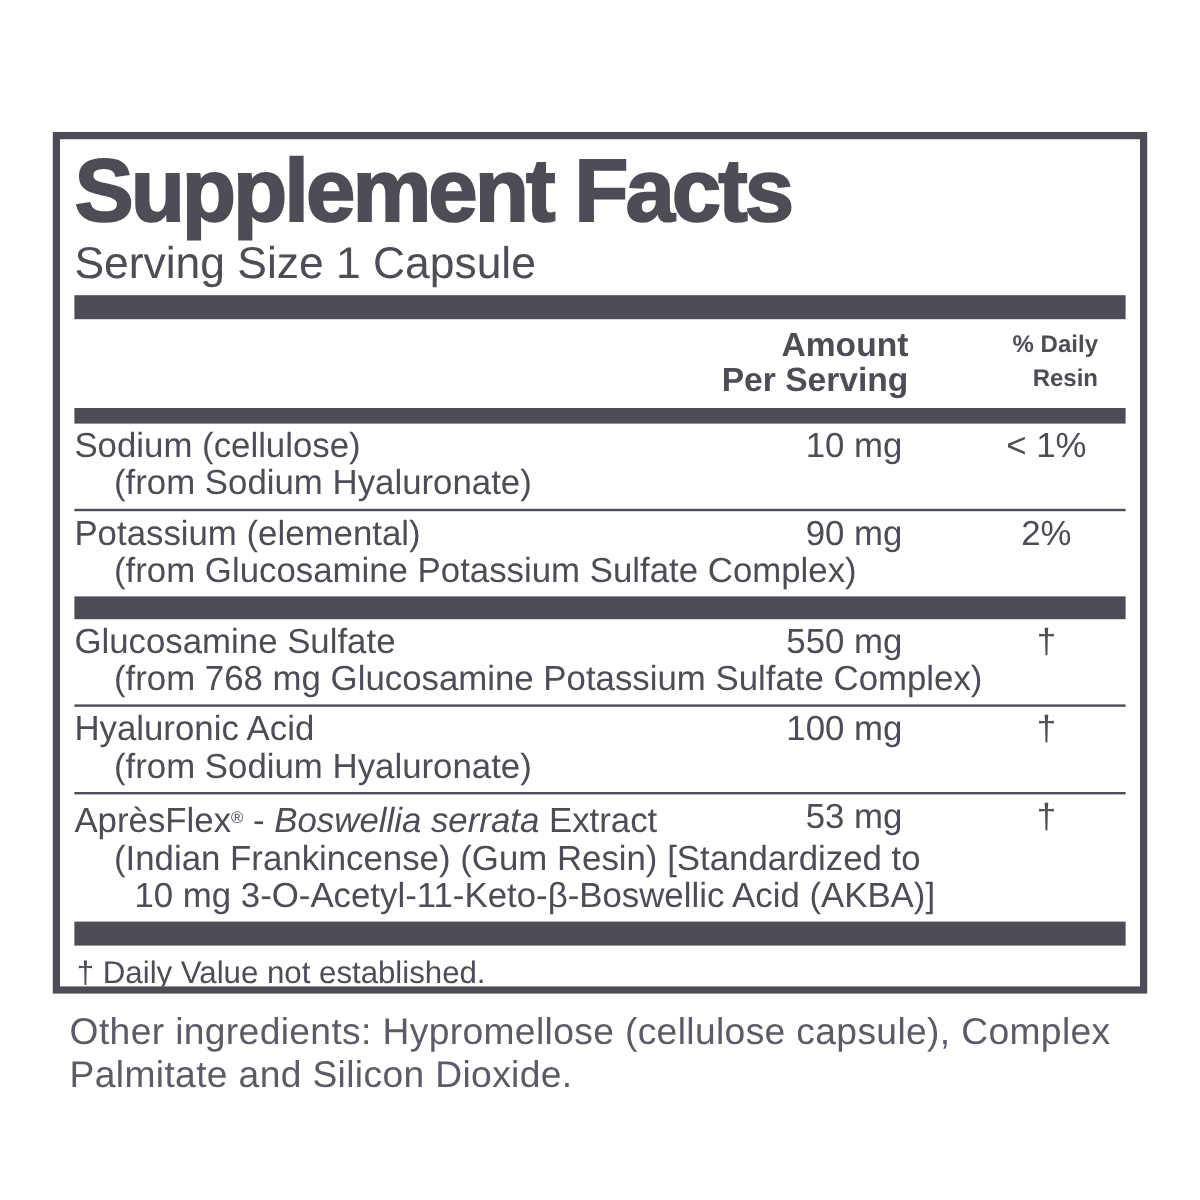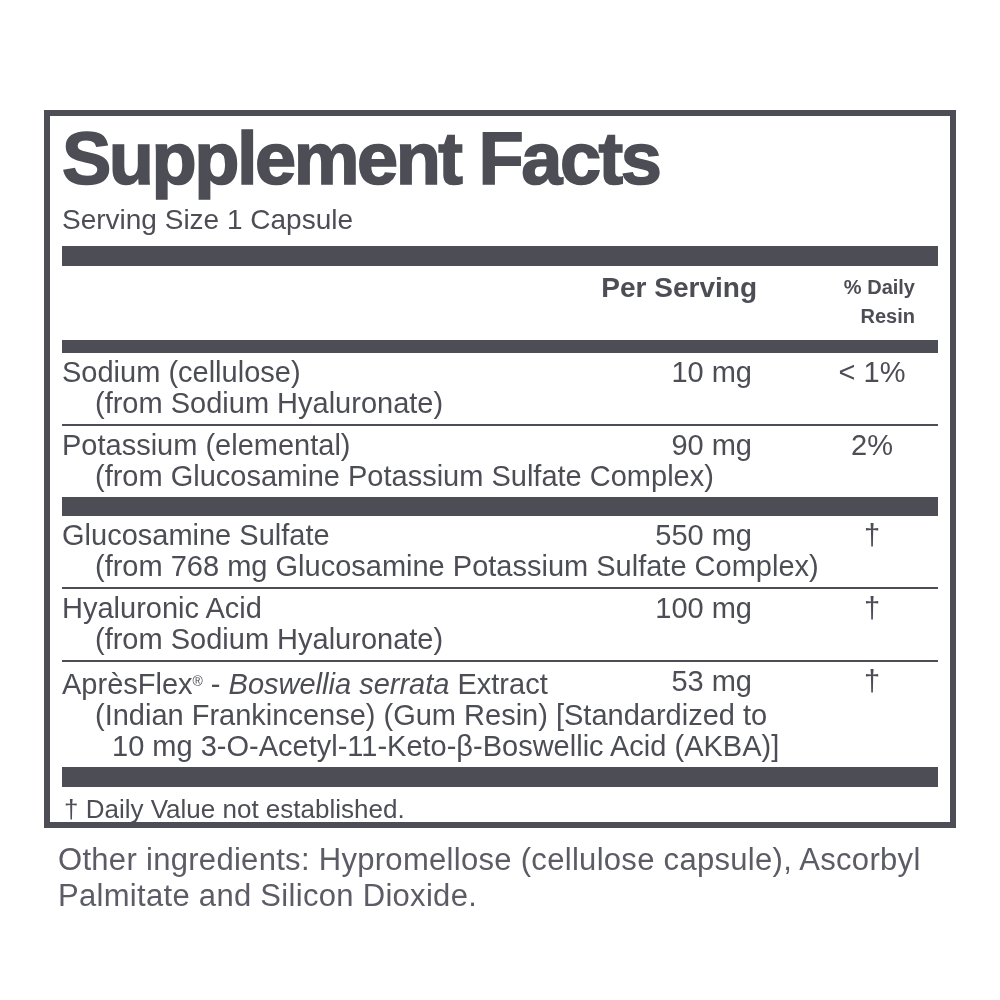--- a/index.html
+++ b/index.html
@@ -29,21 +29,21 @@
     font-size: 74px;
     font-weight: 700;
     letter-spacing: -2.5px;
     line-height: 74px;
     margin-top: 6px;
     -webkit-text-stroke: 1.6px var(--ink, #4c4d55);
     white-space: nowrap;
   }
 
   .serving {
-    font-size: 28px;
+    font-size: 37px;
     line-height: 36px;
     margin-top: 6px;
   }
 
   .bar { background: var(--ink, #4c4d55); width: 100%; }
   .bar-1 { height: 20px; margin-top: 8px; }
   .bar-2 { height: 13px; margin-top: 5px; }
   .bar-3 { height: 19px; }
   .bar-4 { height: 20px; }
 
@@ -118,20 +118,21 @@
   <div class="facts-box">
 
     <div class="title">Supplement Facts</div>
 
     <div class="serving">Serving Size 1 Capsule</div>
 
     <div class="bar bar-1"></div>
 
     <div class="header-row">
       <div class="header-amount">
+        <div>Amount</div>
         <div>Per Serving</div>
       </div>
       <div class="header-dv">
         <div>% Daily</div>
         <div>Resin</div>
       </div>
     </div>
 
     <div class="bar bar-2"></div>
 
@@ -178,15 +179,15 @@
       <div class="amount">53 mg</div>
       <div class="dv">†</div>
     </div>
 
     <div class="bar bar-4"></div>
 
     <div class="footnote">† Daily Value not established.</div>
 
   </div>
 
-  <div class="other-ingredients">Other ingredients: Hypromellose (cellulose capsule), Ascorbyl Palmitate and Silicon Dioxide.</div>
+  <div class="other-ingredients">Other ingredients: Hypromellose (cellulose capsule), Complex Palmitate and Silicon Dioxide.</div>
 
 </div>
 
 </body></html>

